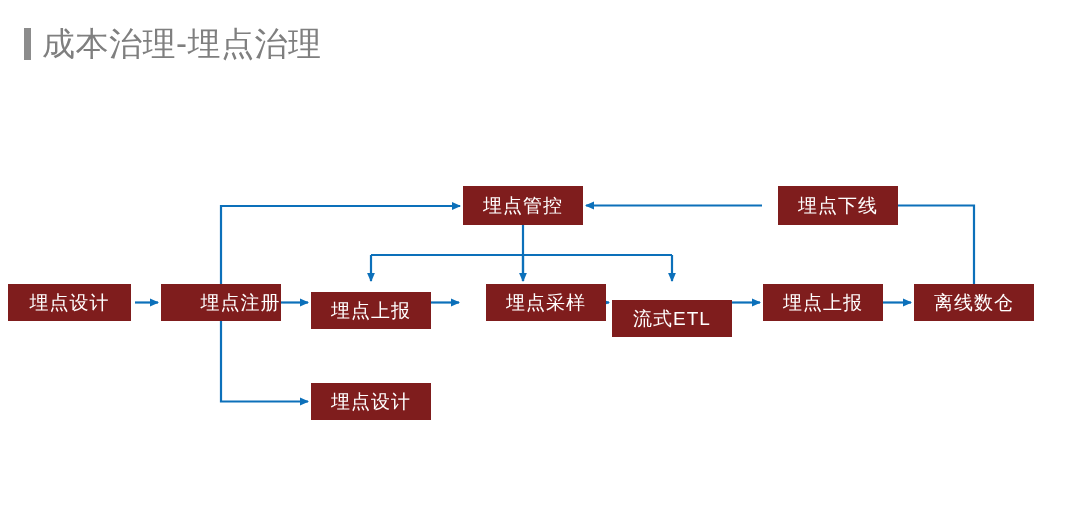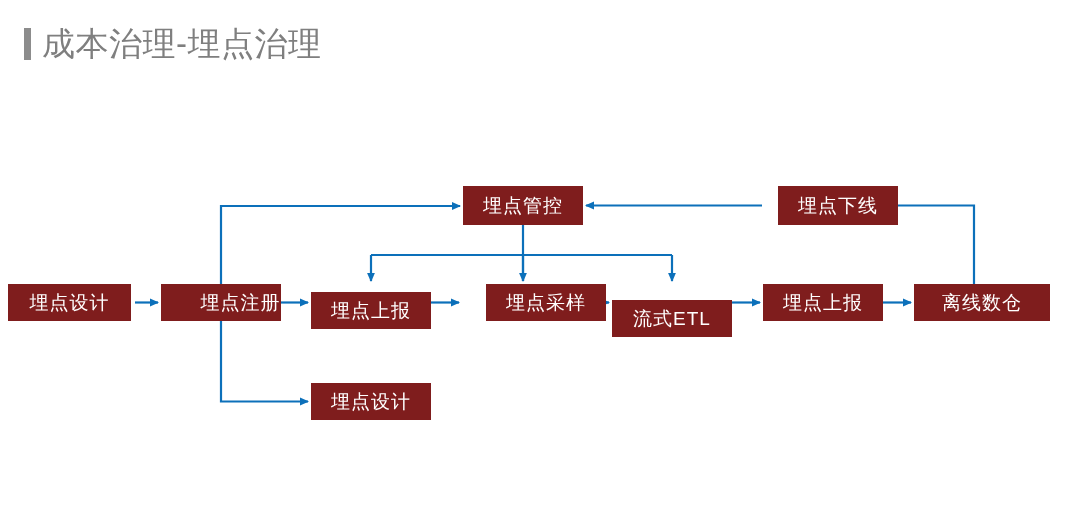--- a/index.html
+++ b/index.html
@@ -119,19 +119,19 @@
         <path d="M974,284 L974,205.5 L886,205.5" marker-end="url(#ar)"></path>
       </g>
     </svg>
 
     <div class="node" style="left:8px;  top:284px; width:123px; height:37px;">埋点设计</div>
     <div class="node" style="left:161px; top:284px; width:120px; height:37px;padding-left:39px;">埋点注册</div>
     <div class="node" style="left:311px; top:284px; width:120px; height:37px;margin-top:8px;">埋点上报</div>
     <div class="node" style="left:486px; top:284px; width:120px; height:37px;">埋点采样</div>
     <div class="node" style="left:612px; top:300px; width:120px; height:37px;">流式ETL</div>
     <div class="node" style="left:763px; top:284px; width:120px; height:37px;">埋点上报</div>
-    <div class="node" style="left:914px; top:284px; width:136px; height:37px;">离线数仓</div>
+    <div class="node" style="left:914px; top:284px; width:120px; height:37px;">离线数仓</div>
     <div class="node" style="left:463px; top:186px; width:120px; height:39px;">埋点管控</div>
     <div class="node" style="left:778px; top:186px; width:120px; height:39px;">埋点下线</div>
     <div class="node" style="left:311px; top:383px; width:120px; height:37px;">埋点设计</div>
 
   </div>
 </div>
 
 </body></html>

